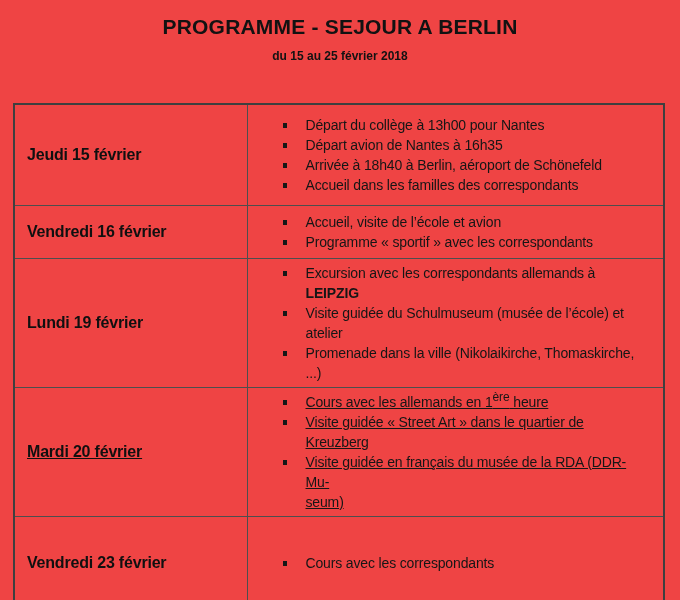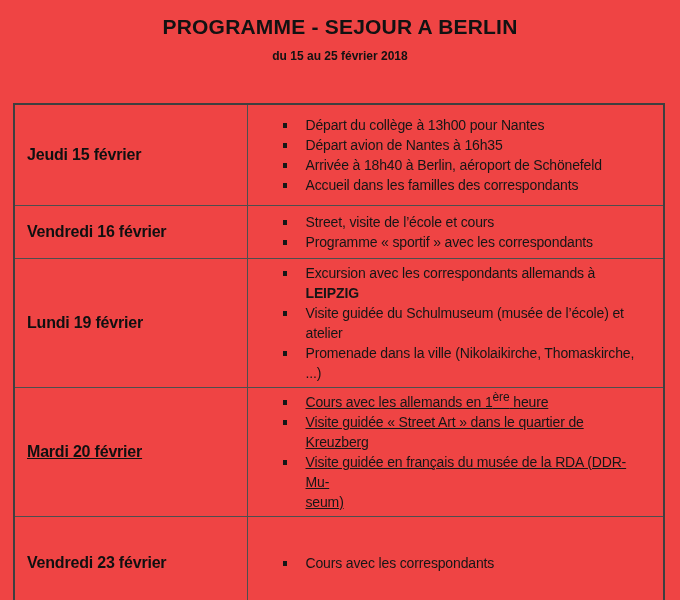--- a/index.html
+++ b/index.html
@@ -136,21 +136,21 @@
               </li>
             </ul>
           </td>
         </tr>
         <tr>
           <td class="date-cell">Vendredi 16 février</td>
           <td class="activities-cell">
             <ul class="bullets">
               <li>
                 <span class="bullet-marker"></span>
-                <span class="bullet-text">Street, visite de l’école et cours</span>
+                <span class="bullet-text">Accueil, visite de l’école et avion</span>
               </li>
               <li>
                 <span class="bullet-marker"></span>
                 <span class="bullet-text">Programme « sportif » avec les correspondants</span>
               </li>
             </ul>
           </td>
         </tr>
         <tr>
           <td class="date-cell">Lundi 19 février</td>

